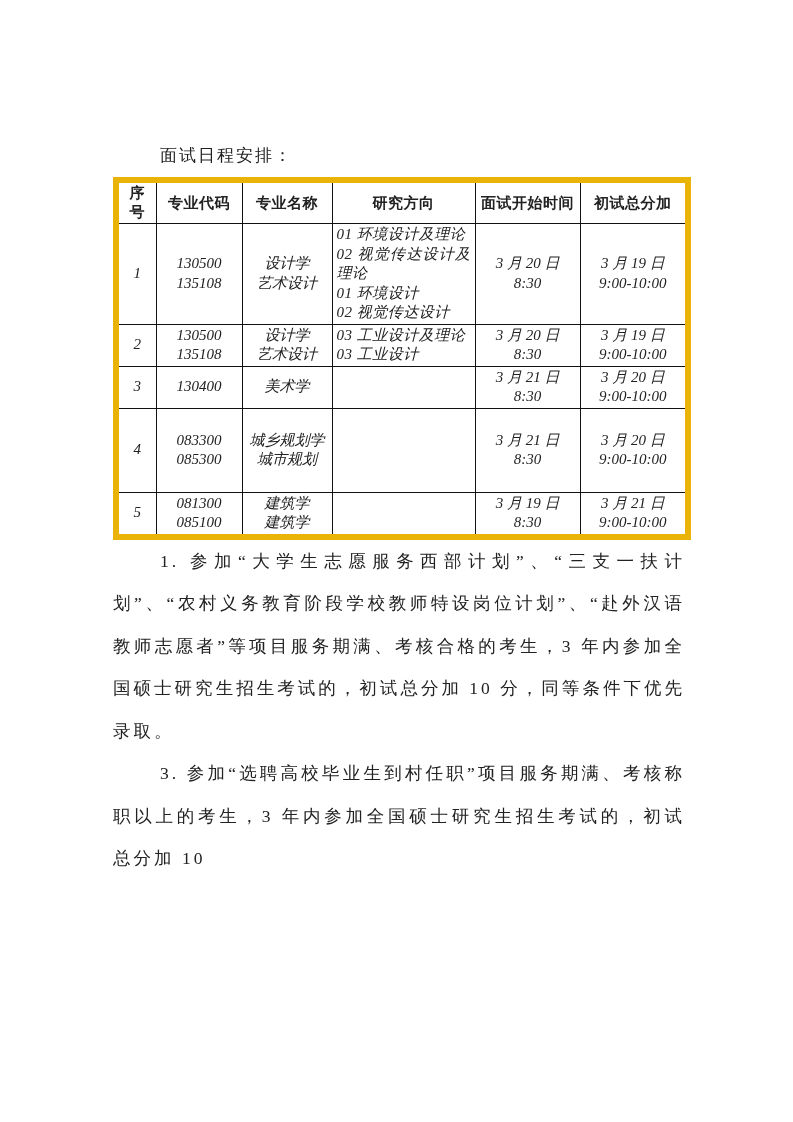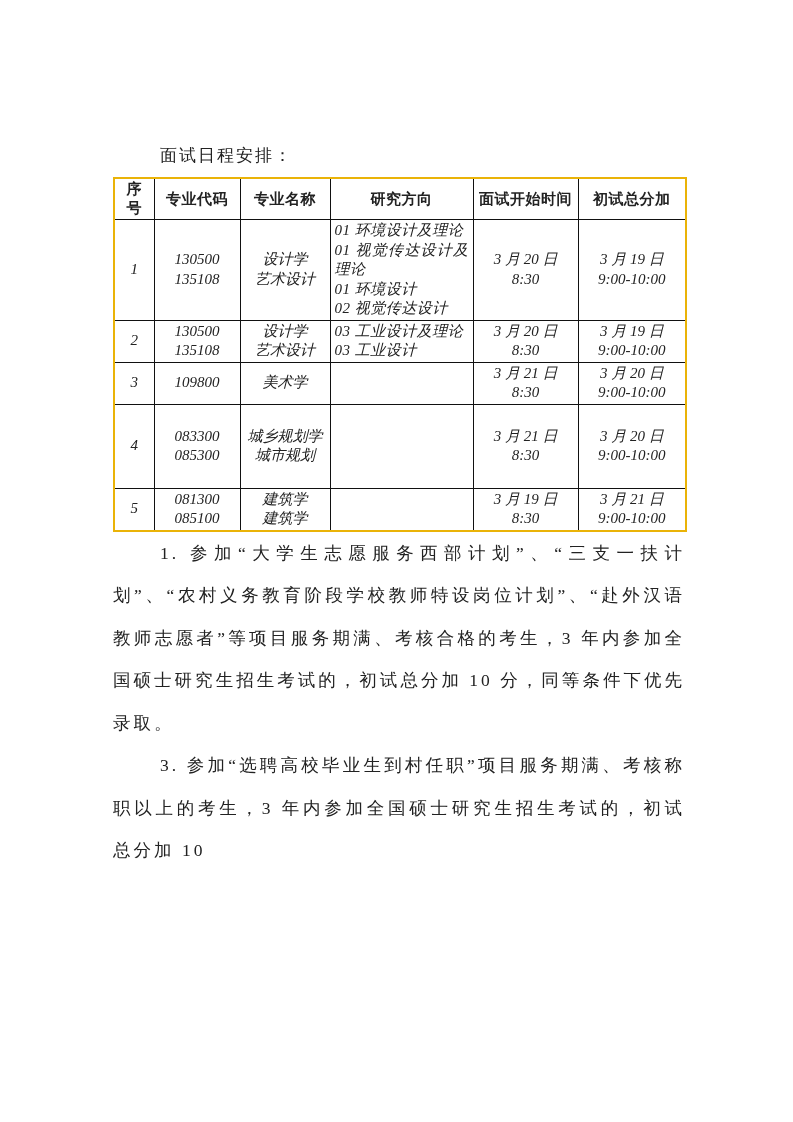--- a/index.html
+++ b/index.html
@@ -16,21 +16,21 @@
 
   .table-title{
     font-size:17px;letter-spacing:2px;
     text-indent:47px;line-height:22px;
     margin:0 0 10px 0;
   }
 
   table.schedule{
     width:572px;table-layout:fixed;
     border-collapse:collapse;
-    border:2px solid #eab308;
+    border:6px solid #eab308;
   }
   table.schedule th,table.schedule td{
     border:1px solid #111;
     padding:1px 4px;
     overflow:hidden;
   }
   table.schedule th{
     font-family:"Liberation Sans","DejaVu Sans",sans-serif;
     font-weight:700;font-size:15px;letter-spacing:0.5px;
     text-align:center;height:25px;
@@ -108,21 +108,21 @@
             <td class="c-code">
               <div class="cl">130500</div>
               <div class="cl">135108</div>
             </td>
             <td class="c-name">
               <div class="cl">设计学</div>
               <div class="cl">艺术设计</div>
             </td>
             <td class="c-dir">
               <div class="cl">01 环境设计及理论</div>
-              <div class="cl">01 视觉传达设计及理论</div>
+              <div class="cl">02 视觉传达设计及理论</div>
               <div class="cl">01 环境设计</div>
               <div class="cl">02 视觉传达设计</div>
             </td>
             <td class="c-time">
               <div class="cl">3 月 20 日</div>
               <div class="cl">8:30</div>
             </td>
             <td class="c-time">
               <div class="cl">3 月 19 日</div>
               <div class="cl">9:00-10:00</div>
@@ -151,21 +151,21 @@
             <td class="c-time">
               <div class="cl">3 月 19 日</div>
               <div class="cl">9:00-10:00</div>
             </td>
           </tr>
           <tr>
             <td class="c-no">
               <div class="cl">3</div>
             </td>
             <td class="c-code">
-              <div class="cl">109800</div>
+              <div class="cl">130400</div>
             </td>
             <td class="c-name">
               <div class="cl">美术学</div>
             </td>
             <td class="c-dir"></td>
             <td class="c-time">
               <div class="cl">3 月 21 日</div>
               <div class="cl">8:30</div>
             </td>
             <td class="c-time">

